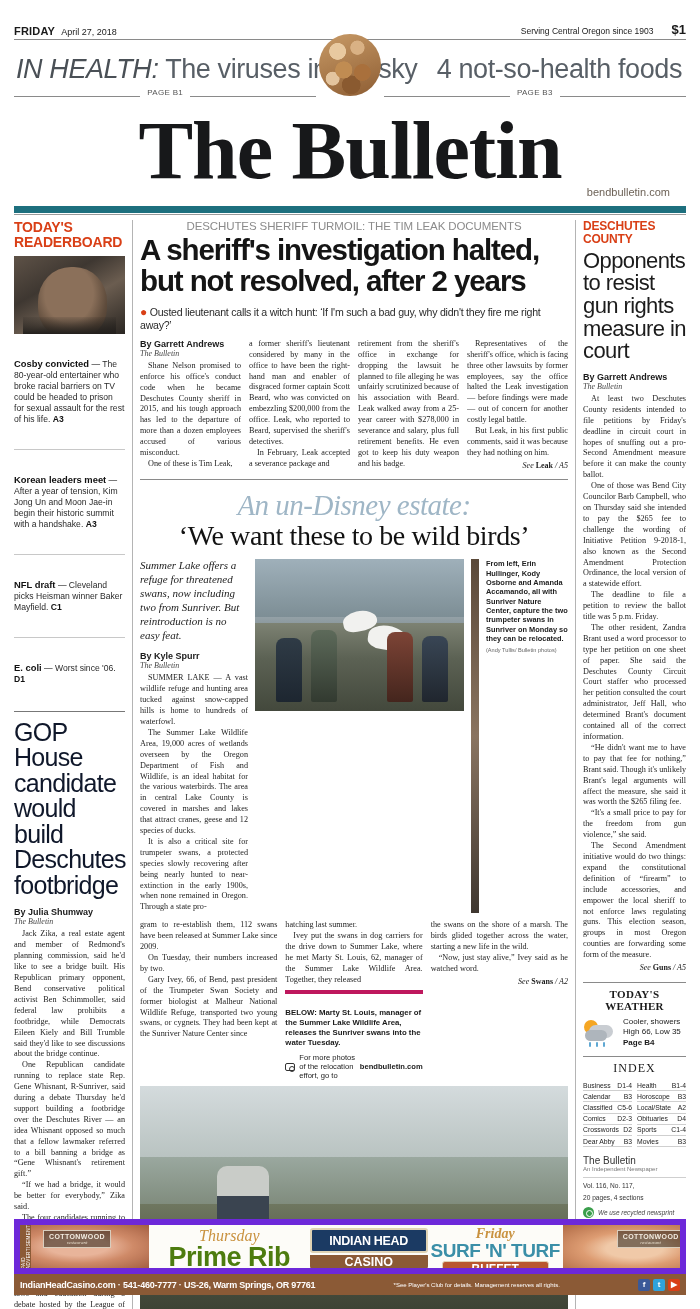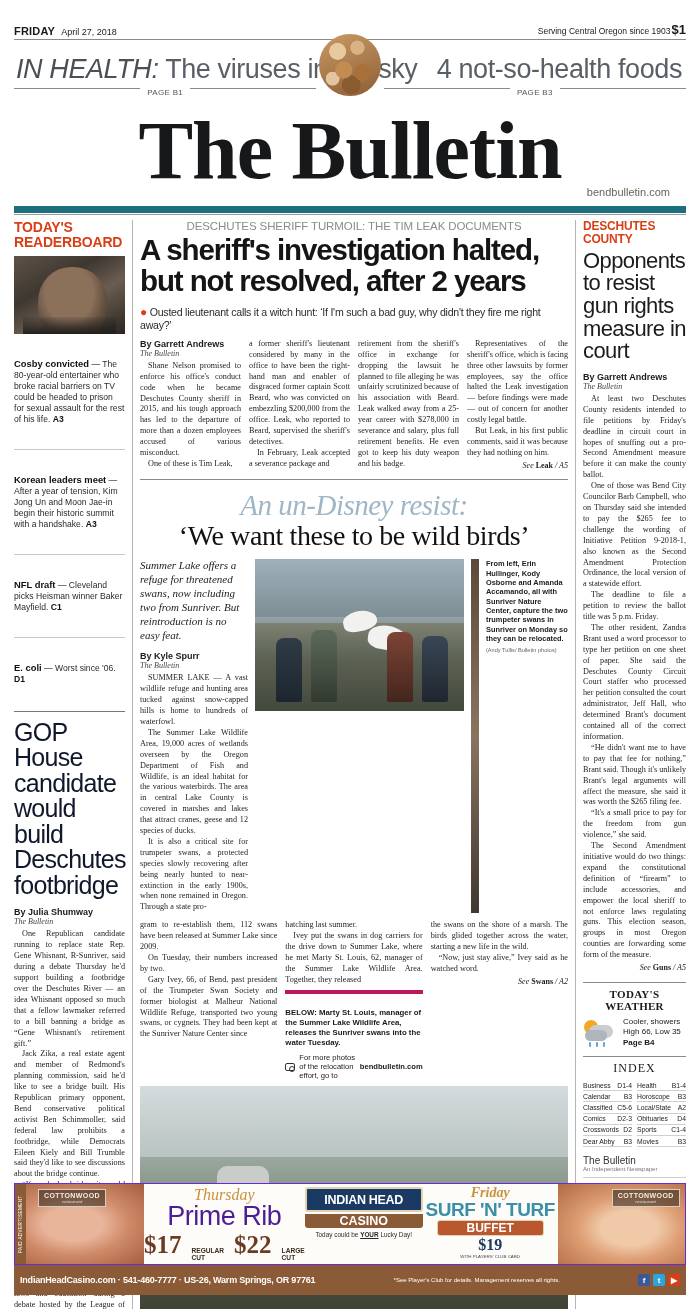--- a/index.html
+++ b/index.html
@@ -15,21 +15,21 @@
 
   
   .dateline-row {
     display: flex; align-items: flex-end; justify-content: space-between;
     padding: 22px 0 2px 0;
     border-bottom: 1px solid #8a8a8a;
   }
   .dateline-left { display: flex; align-items: baseline; gap: 6px; }
   .dl-day { font-family: "Liberation Sans", sans-serif; font-weight: bold; font-size: 11px; letter-spacing: .2px; }
   .dl-date { font-family: "Liberation Sans", sans-serif; font-size: 9px; }
-  .dateline-right { display: flex; align-items: baseline; gap: 1px; }
+  .dateline-right { display: flex; align-items: baseline; gap: 18px; }
   .dl-serving { font-family: "Liberation Sans", sans-serif; font-size: 8.5px; }
   .dl-price { font-family: "Liberation Sans", sans-serif; font-weight: bold; font-size: 13px; }
 
   .skybox {
     position: relative; height: 54px;
     display: flex; align-items: center; justify-content: space-between;
     padding-top: 4px;
   }
   .sky-text {
     font-family: "Liberation Sans", sans-serif;
@@ -49,21 +49,21 @@
       radial-gradient(circle at 52% 82%, #8a5a30 0 15%, transparent 16%),
       radial-gradient(circle at 22% 72%, #e3c49e 0 10%, transparent 11%),
       linear-gradient(160deg, #c89a66, #8d5d33);
     position: absolute; left: 50%; top: -6px; transform: translateX(-50%);
     z-index: 4;
   }
   .sky-pages {
     display: flex; align-items: center; justify-content: space-between;
     margin-top: -6px; position: relative;
   }
-  .pg-wrap { display: flex; align-items: flex-start; width: 45%; }
+  .pg-wrap { display: flex; align-items: flex-end; width: 45%; }
   .pg-wrap.left { justify-content: center; }
   .pg-wrap.right { justify-content: center; }
   .pg-line { flex: 1; height: 1px; background: #8a8a8a; }
   .pg-label {
     font-family: "Liberation Sans", sans-serif; font-size: 8px;
     color: #555; padding: 0 7px; letter-spacing: .3px;
   }
 
   
   .masthead { text-align: center; padding: 16px 0 2px 0; position: relative; }
@@ -276,21 +276,21 @@
   .barcode { margin-top: 8px; display:flex; align-items:flex-end; gap:4px; }
   .bars { height: 26px; display:flex; align-items:flex-end; gap:1px; }
   .bars i { display:block; width:1px; height:26px; background:#111; }
   .bars i.w { width:2px; }
   .bars i.s { height:19px; }
   .bc-num { font-family:"Liberation Sans", sans-serif; font-size:5.4px; color:#222; }
 
   
   .ad-wrap { position: absolute; left: 14px; right: 14px; bottom: 14px; }
   .ad {
-    height: 82px; border: 1px solid #6d28d9; display: flex; position: relative;
+    height: 55px; border: 6px solid #6d28d9; display: flex; position: relative;
     background: #fdfcf8; overflow: hidden;
   }
   .ad-vert {
     width: 11px; background: #8b5a36; color: #fff; flex: none;
     font-family: "Liberation Sans", sans-serif; font-size: 4.6px; letter-spacing: .4px;
     writing-mode: vertical-rl; transform: rotate(180deg);
     display: flex; align-items: center; justify-content: center;
   }
   .ad-food-l {
     width: 118px; flex: none;
@@ -305,41 +305,41 @@
   .cw-badge {
     position: absolute; top: 5px; background: rgba(40,34,28,.55);
     border: 1px solid #d9cdbd; padding: 2px 5px; text-align: center;
   }
   .ad-food-l .cw-badge { left: 12px; }
   .ad-food-r .cw-badge { right: 8px; }
   .cw-badge .cw1 { font-family:"Liberation Sans", sans-serif; font-size: 7px; font-weight: bold; color:#f3ece1; letter-spacing:.4px; }
   .cw-badge .cw2 { font-family:"Liberation Serif", serif; font-style: italic; font-size: 5px; color:#e4d9c8; }
   .ad-prime { flex: 1; text-align: center; padding-top: 2px; }
   .ad-thursday { font-family:"Liberation Serif", serif; font-style:italic; font-size: 16px; color:#c9923f; }
-  .ad-primerib { font-family:"Liberation Sans", sans-serif; font-weight:normal; font-size: 27px; color:#4c1d95; letter-spacing:-.5px; line-height:.95; }
+  .ad-primerib { font-family:"Liberation Sans", sans-serif; font-weight:bold; font-size: 27px; color:#4d7c0f; letter-spacing:-.5px; line-height:.95; }
   .ad-prices { display:flex; justify-content:center; align-items:baseline; gap: 10px; margin-top: 1px; }
   .ad-price { font-family:"Liberation Serif", serif; font-weight:bold; font-size: 25px; color:#6b3a24; }
   .ad-cut { font-family:"Liberation Sans", sans-serif; font-size: 6.6px; font-weight:bold; color:#3a2a20; text-align:left; line-height:1.05; }
   .ad-casino { width: 118px; flex:none; text-align:center; padding-top: 3px; }
   .casino-shield {
     background:#1b3a63; color:#fff; padding: 4px 2px 3px; border-radius: 3px;
     border:2px solid #e0d3b4;
   }
   .casino-ih { font-family:"Liberation Sans", sans-serif; font-weight:bold; font-size:12.5px; letter-spacing:-.3px; }
   .casino-c { background:#8b5a36; color:#fff; font-family:"Liberation Sans", sans-serif; font-weight:bold; font-size:12.5px; margin-top:2px; border-radius:0 0 3px 3px; }
   .casino-tag { font-family:"Liberation Sans", sans-serif; font-size:6.4px; color:#2a2a2a; margin-top:3px; }
   .casino-tag b { text-decoration: underline; }
   .ad-surf { width: 135px; flex:none; text-align:center; padding-top: 1px; }
   .ad-friday { font-family:"Liberation Serif", serif; font-style:italic; font-weight:bold; font-size:14px; color:#c9923f; }
   .ad-snt { font-family:"Liberation Sans", sans-serif; font-weight:bold; font-size:19px; color:#3b8fa8; letter-spacing:-.5px; line-height:.95; }
   .ad-buffet { background:#b9572f; color:#fff; font-family:"Liberation Sans", sans-serif; font-weight:bold; font-size:12px; border-radius:3px; margin: 1px 14px 0; border:1px solid #e0d3b4; }
   .ad-19 { font-family:"Liberation Serif", serif; font-weight:bold; font-size:16px; color:#1b3a63; }
   .ad-19sub { font-family:"Liberation Sans", sans-serif; font-size:4.4px; color:#444; }
   .ad-footer {
-    height: 30px; background: #8b5a36; color: #fff;
+    height: 21px; background: #8b5a36; color: #fff;
     display:flex; align-items:center; justify-content:space-between; padding: 0 6px;
     font-family:"Liberation Sans", sans-serif;
   }
   .ad-f-left { font-size: 9px; font-weight: bold; letter-spacing: -.2px; }
   .ad-f-mid { font-size: 6px; }
   .ad-f-right { display:flex; gap:3px; }
   .soc { width: 12px; height: 12px; border-radius: 2px; display:flex; align-items:center; justify-content:center; font-size:8px; font-weight:bold; color:#fff; }
   .soc.fb { background:#3b5998; }
   .soc.tw { background:#30a3dc; }
   .soc.yt { background:#d93f16; }
@@ -408,22 +408,22 @@
       <div class="rb-item">
         <b>E. coli</b><span> — Worst since '06.</span> <span class="pgref">D1</span>
       </div>
 
       <div class="rb-divider"></div>
 
       <div class="left-hed">GOP House candidate would build Deschutes footbridge</div>
       <div class="byline">By Julia Shumway</div>
       <div class="byline-sub">The Bulletin</div>
       <div class="body-text">
+        <p>Jack Zika, a real estate agent and member of Redmond's planning commission, said he'd like to see a bridge built. His Republican primary opponent, Bend conservative political activist Ben Schimmoller, said federal law prohibits a footbridge, while Democrats Eileen Kiely and Bill Trumble said they'd like to see discussions about the bridge continue.</p>
         <p>One Republican candidate running to replace state Rep. Gene Whisnant, R-Sunriver, said during a debate Thursday he'd support building a footbridge over the Deschutes River — an idea Whisnant opposed so much that a fellow lawmaker referred to a bill banning a bridge as “Gene Whisnant's retirement gift.”</p>
-        <p>Jack Zika, a real estate agent and member of Redmond's planning commission, said he'd like to see a bridge built. His Republican primary opponent, Bend conservative political activist Ben Schimmoller, said federal law prohibits a footbridge, while Democrats Eileen Kiely and Bill Trumble said they'd like to see discussions about the bridge continue.</p>
         <p>“If we had a bridge, it would be better for everybody,” Zika said.</p>
         <p>The four candidates running to represent Oregon's 53rd House District, which contains a small portion of Bend along with Redmond, Sunriver, Tumalo and Deschutes River Woods, also discussed state spending, gun laws and education during a debate hosted by the League of Women Voters and Deschutes Public Library at the library's east Bend branch.</p>
         <p>Schimmoller and Trumble, a Vietnam veteran and retired scientist and university administrator from Redmond, identified the $25 billion Oregon Public Employees Retirement System funding gap as the most pressing issue facing the state.</p>
         <span class="jump"><span>See </span><b>House</b><span> / A3</span></span>
       </div>
     </div>
 
     <div class="col-mid">
 
       <div class="kicker">
@@ -462,21 +462,21 @@
           <div class="body-text">
             <p>Representatives of the sheriff's office, which is facing three other lawsuits by former employees, say the office halted the Leak investigation — before findings were made — out of concern for another costly legal battle.</p>
             <p>But Leak, in his first public comments, said it was because they had nothing on him.</p>
             <span class="jump"><span>See </span><b>Leak</b><span> / A5</span></span>
           </div>
         </div>
       </div>
 
       <div class="hrule"></div>
 
-      <div class="swan-hed-italic">An un-Disney resist:</div>
+      <div class="swan-hed-italic">An un-Disney estate:</div>
       <div class="swan-hed-roman">‘We want these to be wild birds’</div>
 
       <div class="swan-body">
         <div class="swan-c1">
           <div class="swan-deck">Summer Lake offers a refuge for threatened swans, now including two from Sunriver. But reintroduction is no easy feat.</div>
           <div class="byline">By Kyle Spurr</div>
           <div class="byline-sub">The Bulletin</div>
           <div class="body-text">
             <p>SUMMER LAKE — A vast wildlife refuge and hunting area tucked against snow-capped hills is home to hundreds of waterfowl.</p>
             <p>The Summer Lake Wildlife Area, 19,000 acres of wetlands overseen by the Oregon Department of Fish and Wildlife, is an ideal habitat for the various waterbirds. The area in central Lake County is covered in marshes and lakes that attract cranes, geese and 12 species of ducks.</p>

